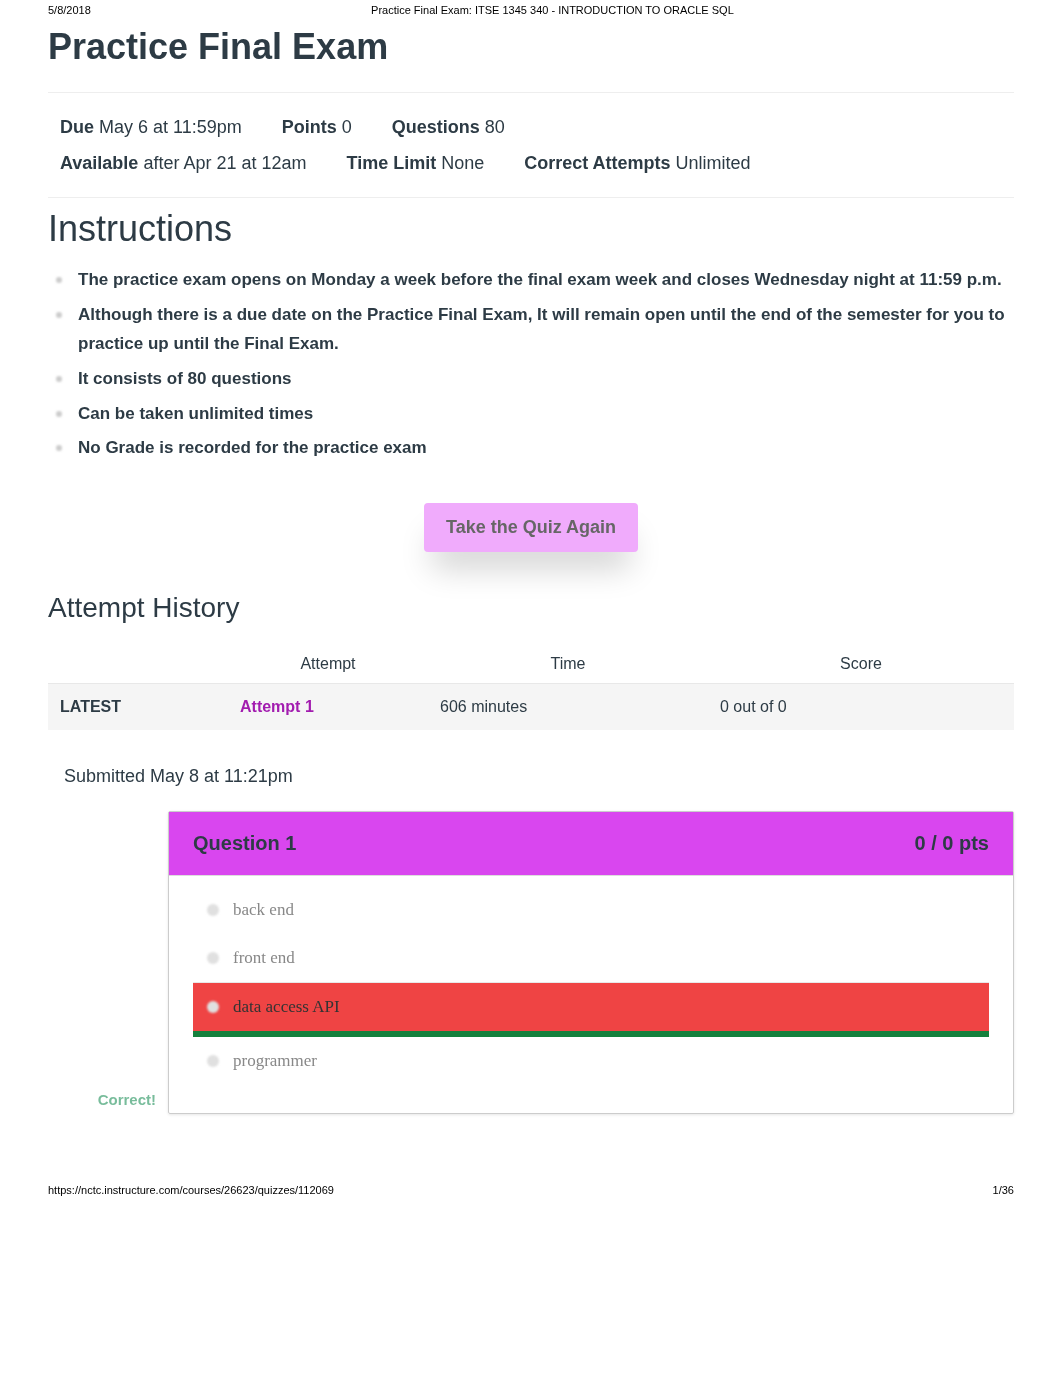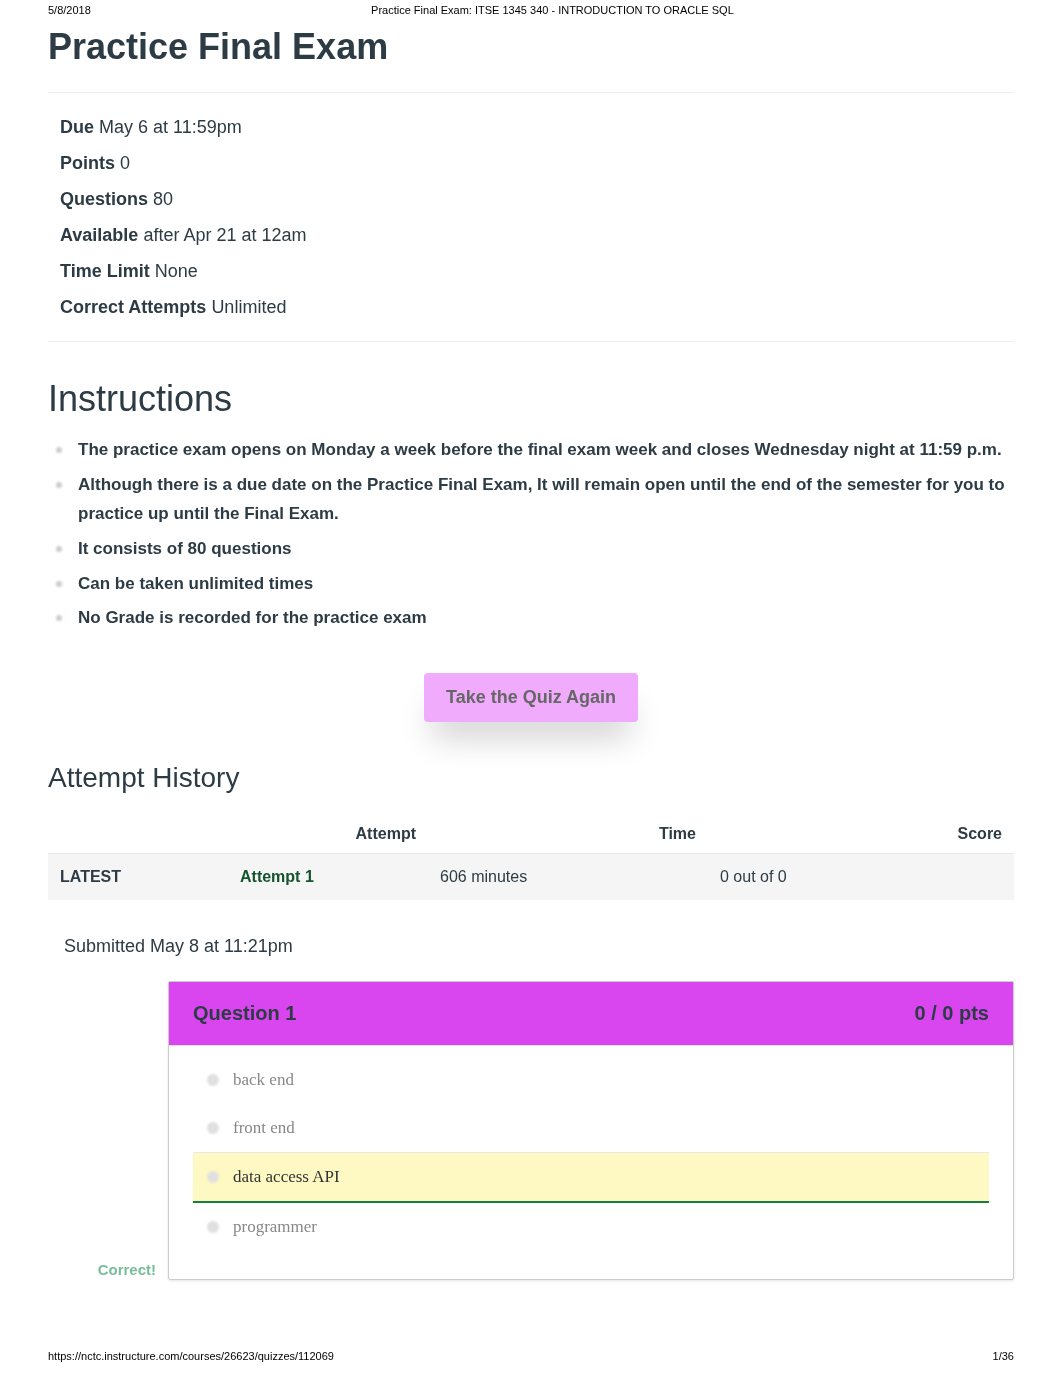--- a/index.html
+++ b/index.html
@@ -1,51 +1,51 @@
 <!DOCTYPE html>
 <html><head>
 <meta charset="utf-8">
 <style>
 * { margin: 0; padding: 0; box-sizing: border-box; }
 body { font-family: "Helvetica Neue", Helvetica, Arial, sans-serif; color: #2d3b45; background: #fff; width: 1062px; }
 .page { padding: 0 48px; }
 .print-header { font-size: 11px; color: #000; display: flex; justify-content: space-between; padding: 4px 0 10px; font-family: Arial, sans-serif; }
 .page-title { font-size: 36px; font-weight: 700; margin-bottom: 24px; }
 .meta-box { border: 1px solid #eee; border-left: none; border-right: none; padding: 16px 12px; font-size: 18px; line-height: 2; }
-.meta-row { display: flex; flex-wrap: wrap; flex-direction: column; }
+.meta-row { display: flex; flex-wrap: wrap; }
 .meta-item { margin-right: 40px; white-space: nowrap; }
 .meta-item b { font-weight: 700; }
-.instructions-title { font-size: 36px; font-weight: 400; margin-top: 36px; margin-bottom: 16px; }
+.instructions-title { font-size: 36px; font-weight: 400; margin-top: 10px; margin-bottom: 16px; }
 .instructions-list { list-style: none; padding-left: 8px; font-size: 17px; line-height: 1.7; font-weight: 700; }
 .instructions-list li { margin-bottom: 6px; position: relative; padding-left: 22px; }
 .instructions-list li::before { content: ''; position: absolute; left: 0; top: 11px; width: 6px; height: 6px; background: #ccc; border-radius: 50%; filter: blur(1px); }
 .take-quiz-wrap { text-align: center; margin: 40px 0; }
 .take-quiz-btn { display: inline-block; padding: 14px 22px; background: #f0abfc; color: #666; font-size: 18px; font-weight: 600; border-radius: 4px; box-shadow: 0 24px 32px -8px rgba(0,0,0,0.18); cursor: pointer; }
 .attempt-history-title { font-size: 28px; font-weight: 400; margin-bottom: 21px; }
 .history-table { width: 100%; border-collapse: collapse; font-size: 16px; }
-.history-table th { text-align: right; font-weight: 700; padding: 10px 12px; border-bottom: 1px solid #e8e8e8; }
+.history-table th { text-align: center; font-weight: 400; padding: 10px 12px; border-bottom: 1px solid #e8e8e8; }
 .history-table td { padding: 14px 12px; }
 .history-table .col-status { width: 180px; }
 .history-table .col-attempt { width: 200px; }
 .history-table .col-time { width: 280px; }
 .history-table .latest-row { background: #f5f5f5; }
-.attempt-link { color: #14532d; font-weight: 700; text-decoration: none; }
+.attempt-link { color: #a21caf; font-weight: 700; text-decoration: none; }
 .submitted { font-size: 18px; margin: 36px 0 24px 16px; }
 .question-block { display: flex; margin-bottom: 40px; }
 .question-sidebar { width: 120px; flex-shrink: 0; padding-top: 280px; text-align: right; padding-right: 12px; }
 .correct-label { color: #0b874b; font-size: 15px; font-weight: 700; filter: blur(0.7px); opacity: 0.55; }
 .question-card { flex: 1; border: 1px solid #ccc; border-radius: 2px; box-shadow: 0 1px 3px rgba(0,0,0,0.1); }
 .question-header { display: flex; justify-content: space-between; padding: 20px 24px; background: #d946ef; border-bottom: 1px solid #ddd; }
 .question-title { font-size: 20px; font-weight: 700; }
 .question-pts { font-size: 20px; font-weight: 700; }
 .question-body { padding: 28px 24px 10px; font-size: 18px; line-height: 1.5; }
 .question-options { padding: 10px 24px 28px; }
 .option { padding: 14px 16px 14px 40px; font-family: Georgia, serif; font-size: 17px; color: #888; position: relative; }
 .option::before { content: ''; position: absolute; left: 14px; top: 18px; width: 12px; height: 12px; border-radius: 50%; background: #e0e0e0; filter: blur(1px); }
-.option.correct { color: #333; border-top: 1px solid #e8e8e8; border-bottom: 2px solid #15803d; background: #fef9c3; }
+.option.correct { color: #333; border-top: 1px solid #e8e8e8; border-bottom: 6px solid #15803d; background: #ef4444; }
 .footer { display: flex; justify-content: space-between; font-size: 11px; color: #000; padding: 30px 0 18px; font-family: Arial, sans-serif; }
 </style>
 </head>
 <body>
 
 <div class="page">
   <div class="print-header">
     <span>5/8/2018</span>
     <span>Practice Final Exam: ITSE 1345 340 - INTRODUCTION TO ORACLE SQL</span>
     <span></span>

